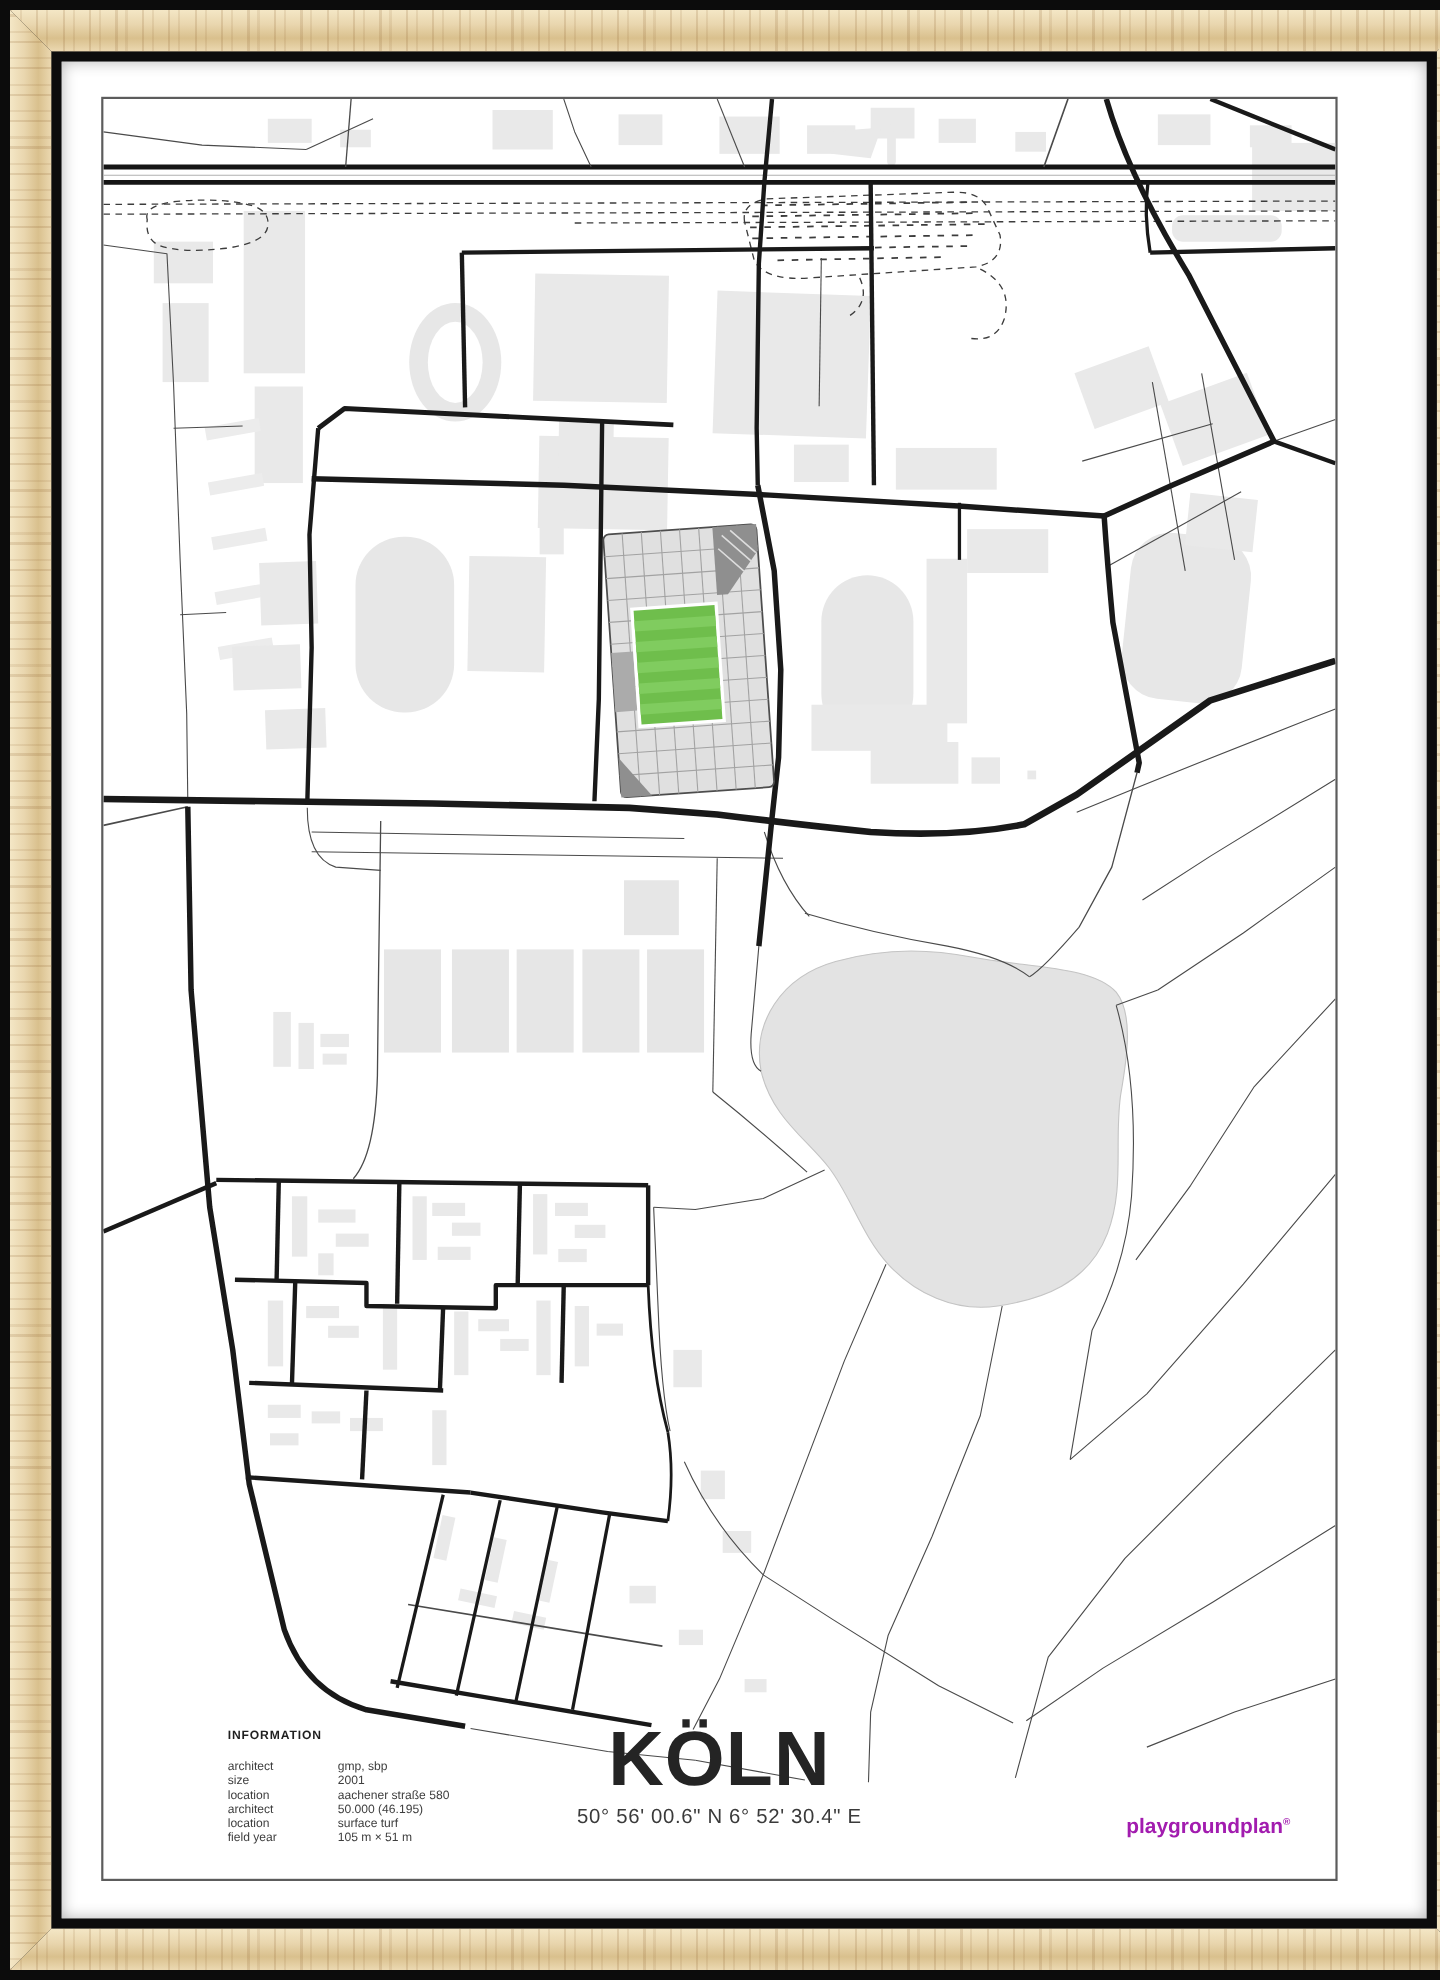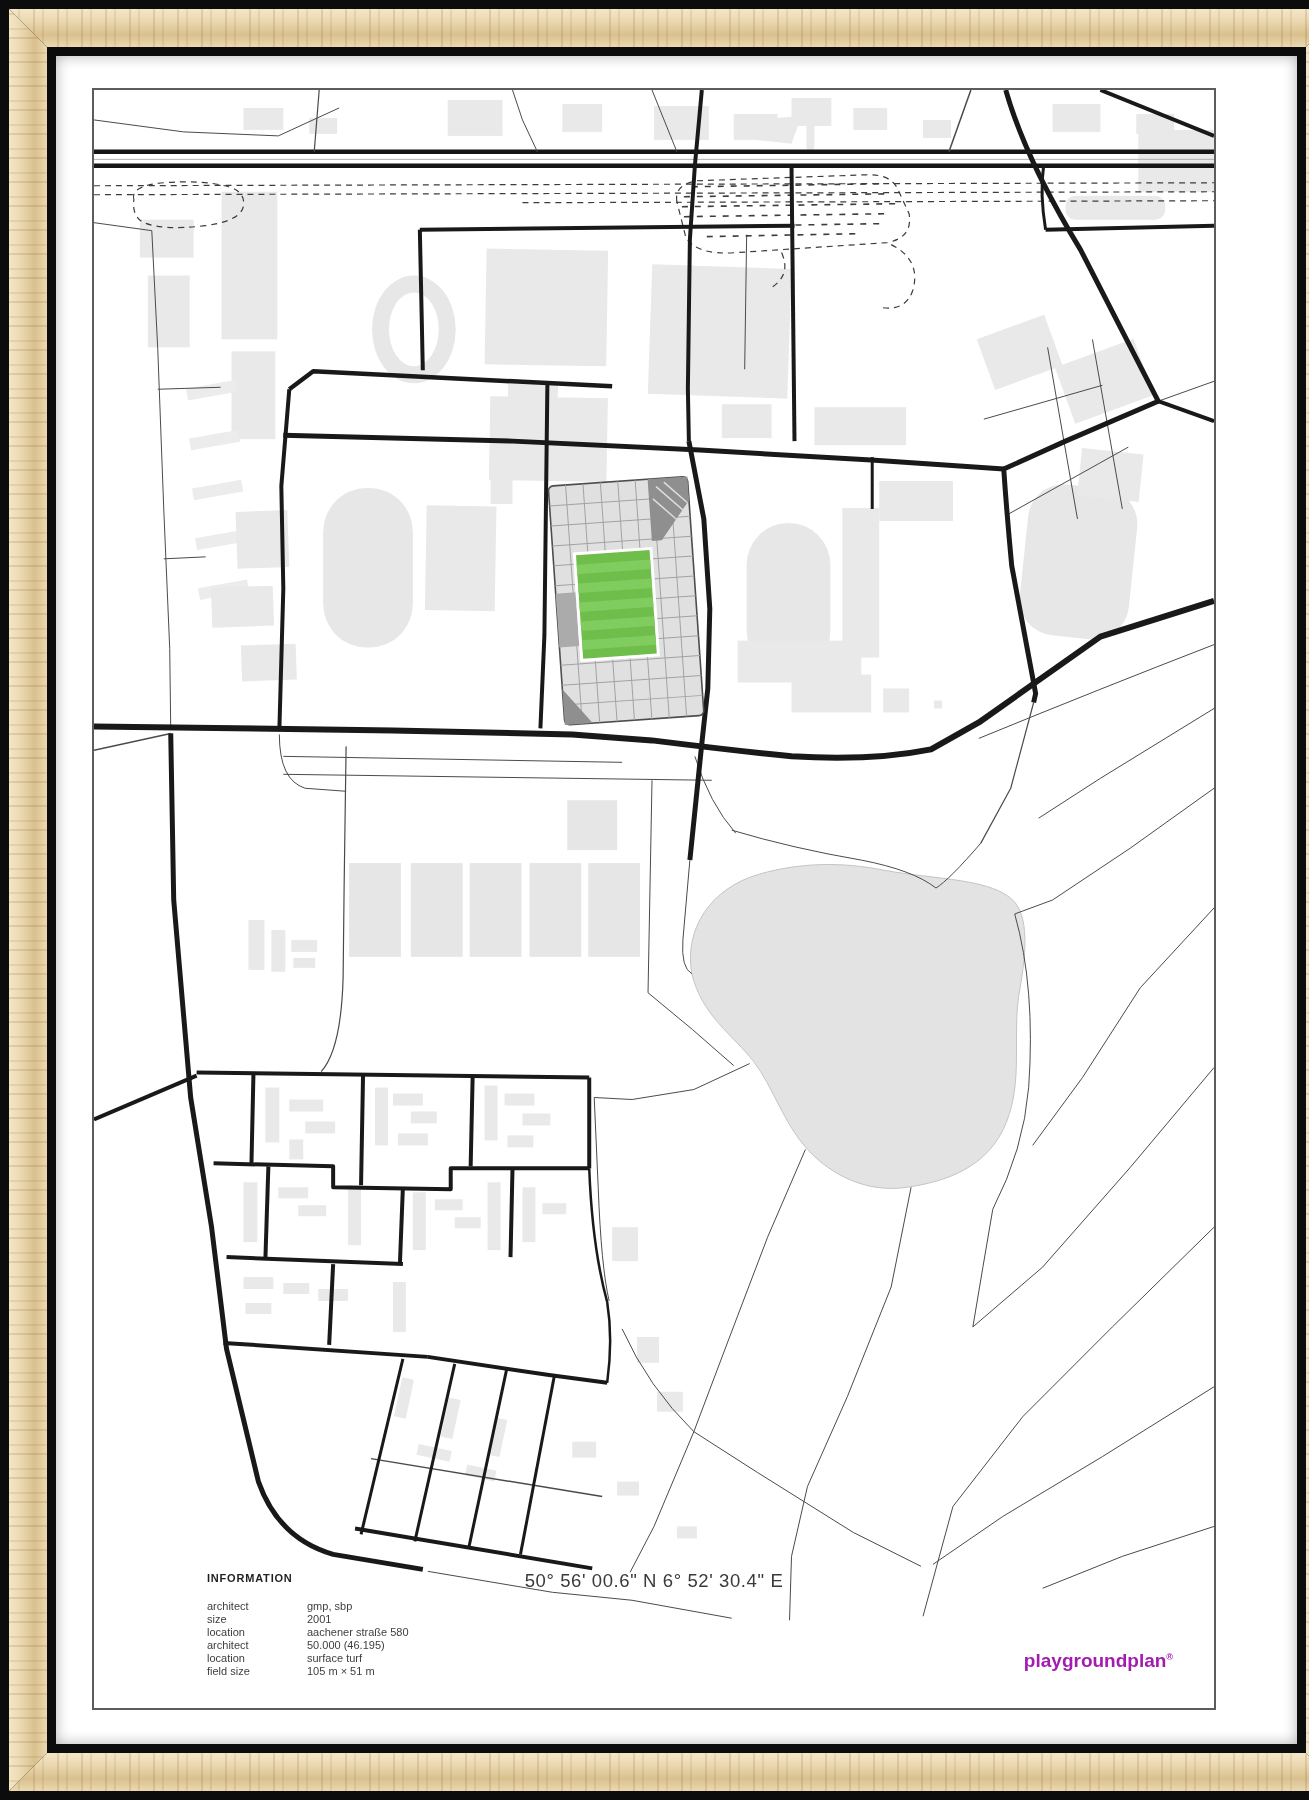--- a/index.html
+++ b/index.html
@@ -352,25 +352,26 @@
     <span class="lab">architect</span>
     <span class="val">50.000 (46.195)</span>
   </div>
 
   <div class="info-row">
     <span class="lab">location</span>
     <span class="val">surface turf</span>
   </div>
 
   <div class="info-row">
-    <span class="lab">field size</span>
+    <span class="lab">field year</span>
     <span class="val">105 m × 51 m</span>
   </div>
 </div>
     </div>
 
     <div class="titleblock">
+      <div class="title">KÖLN</div>
       <div class="coords">50° 56' 00.6" N  6° 52' 30.4" E</div>
     </div>
 
     <div class="brand"><span>playgroundplan</span><sup>®</sup></div>
   </div>
 </div>
 
 </body></html>

